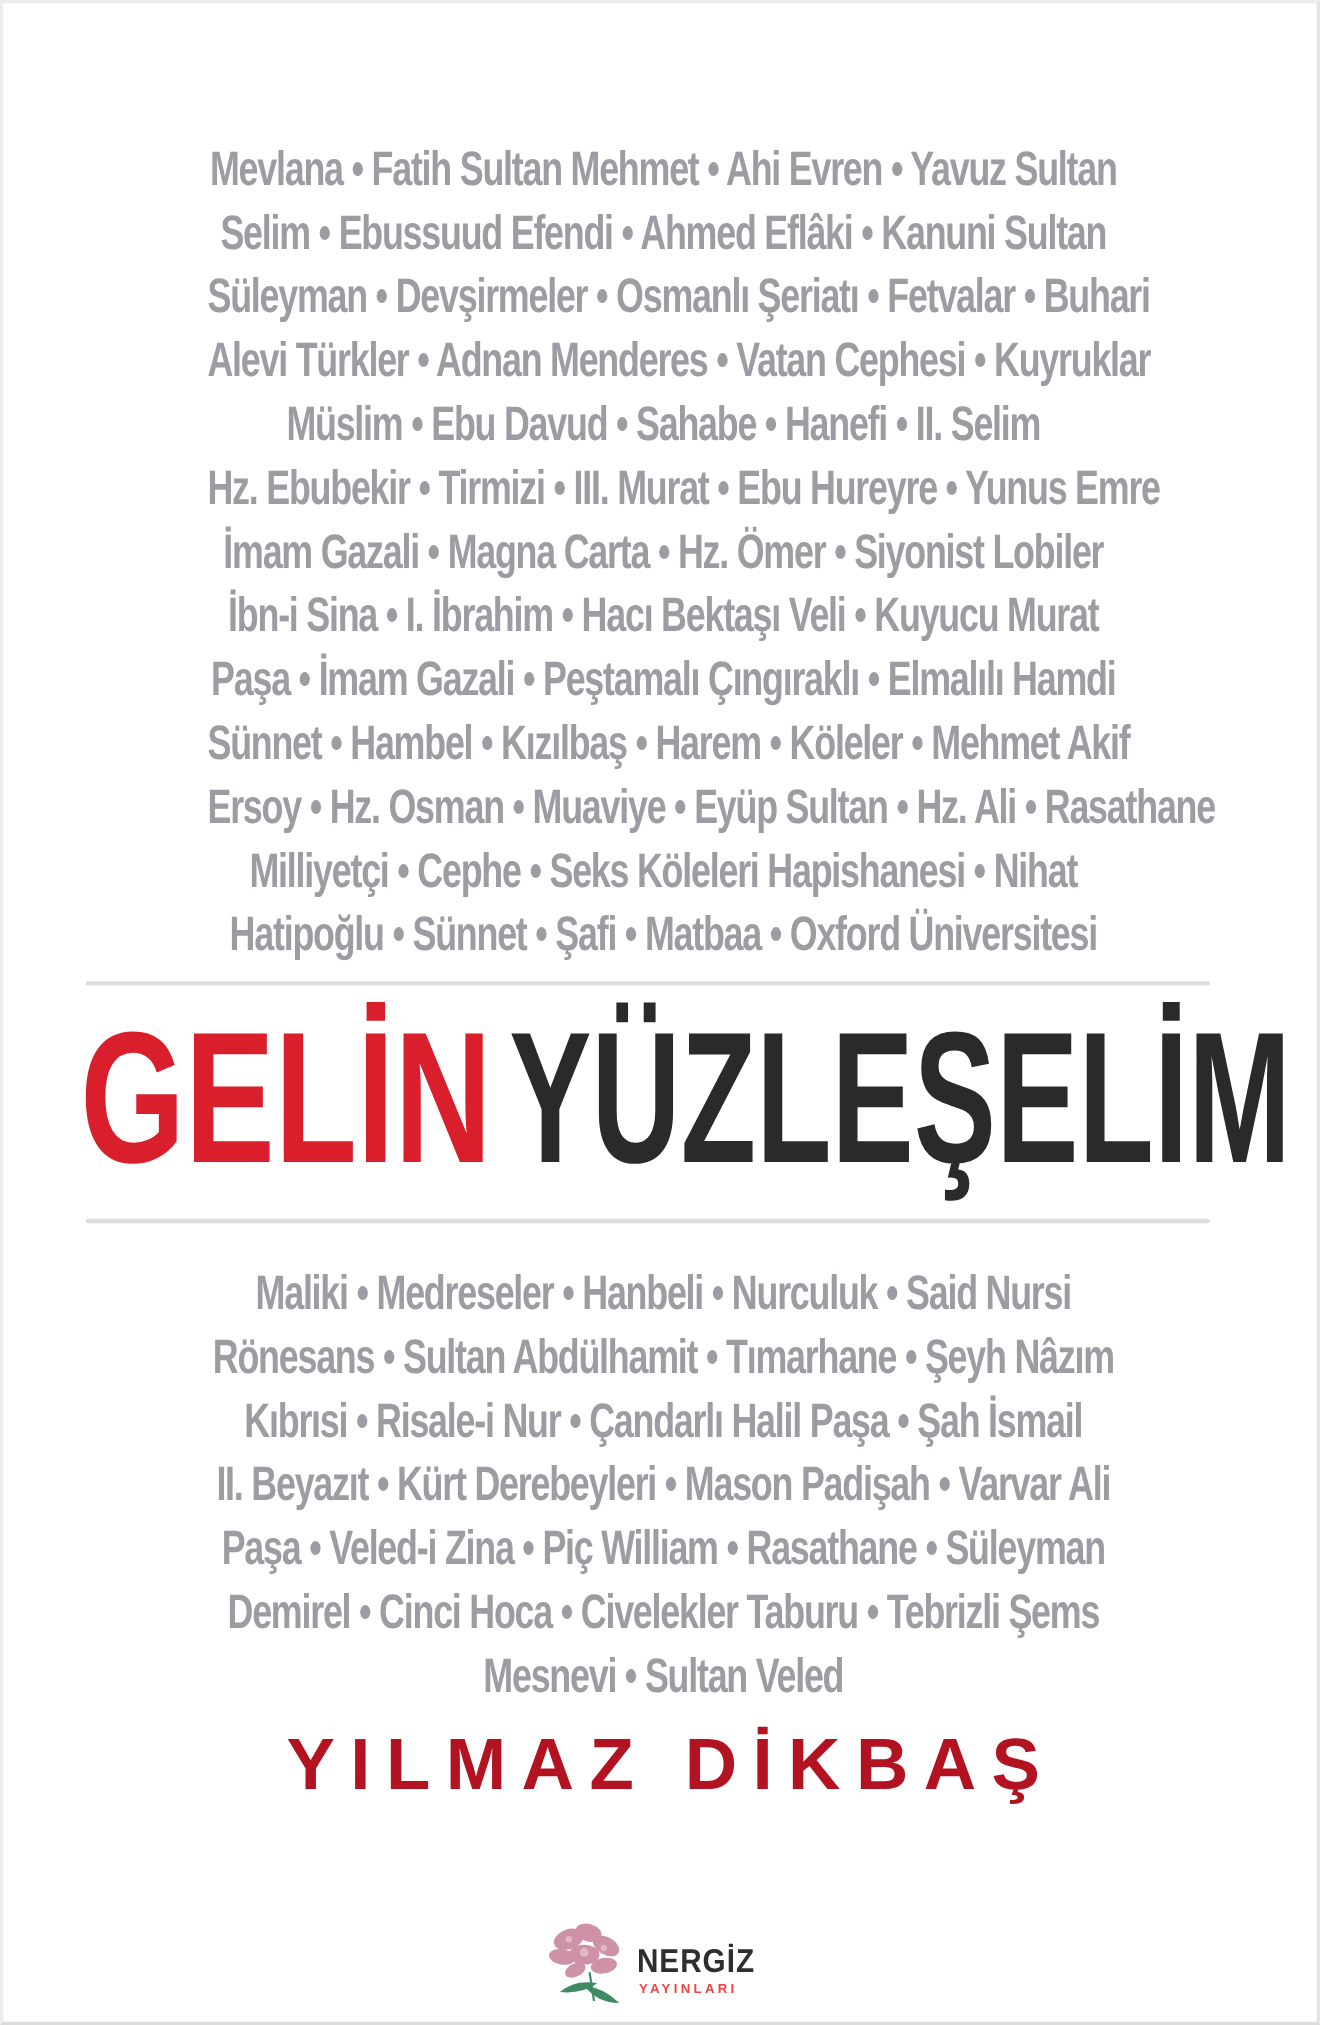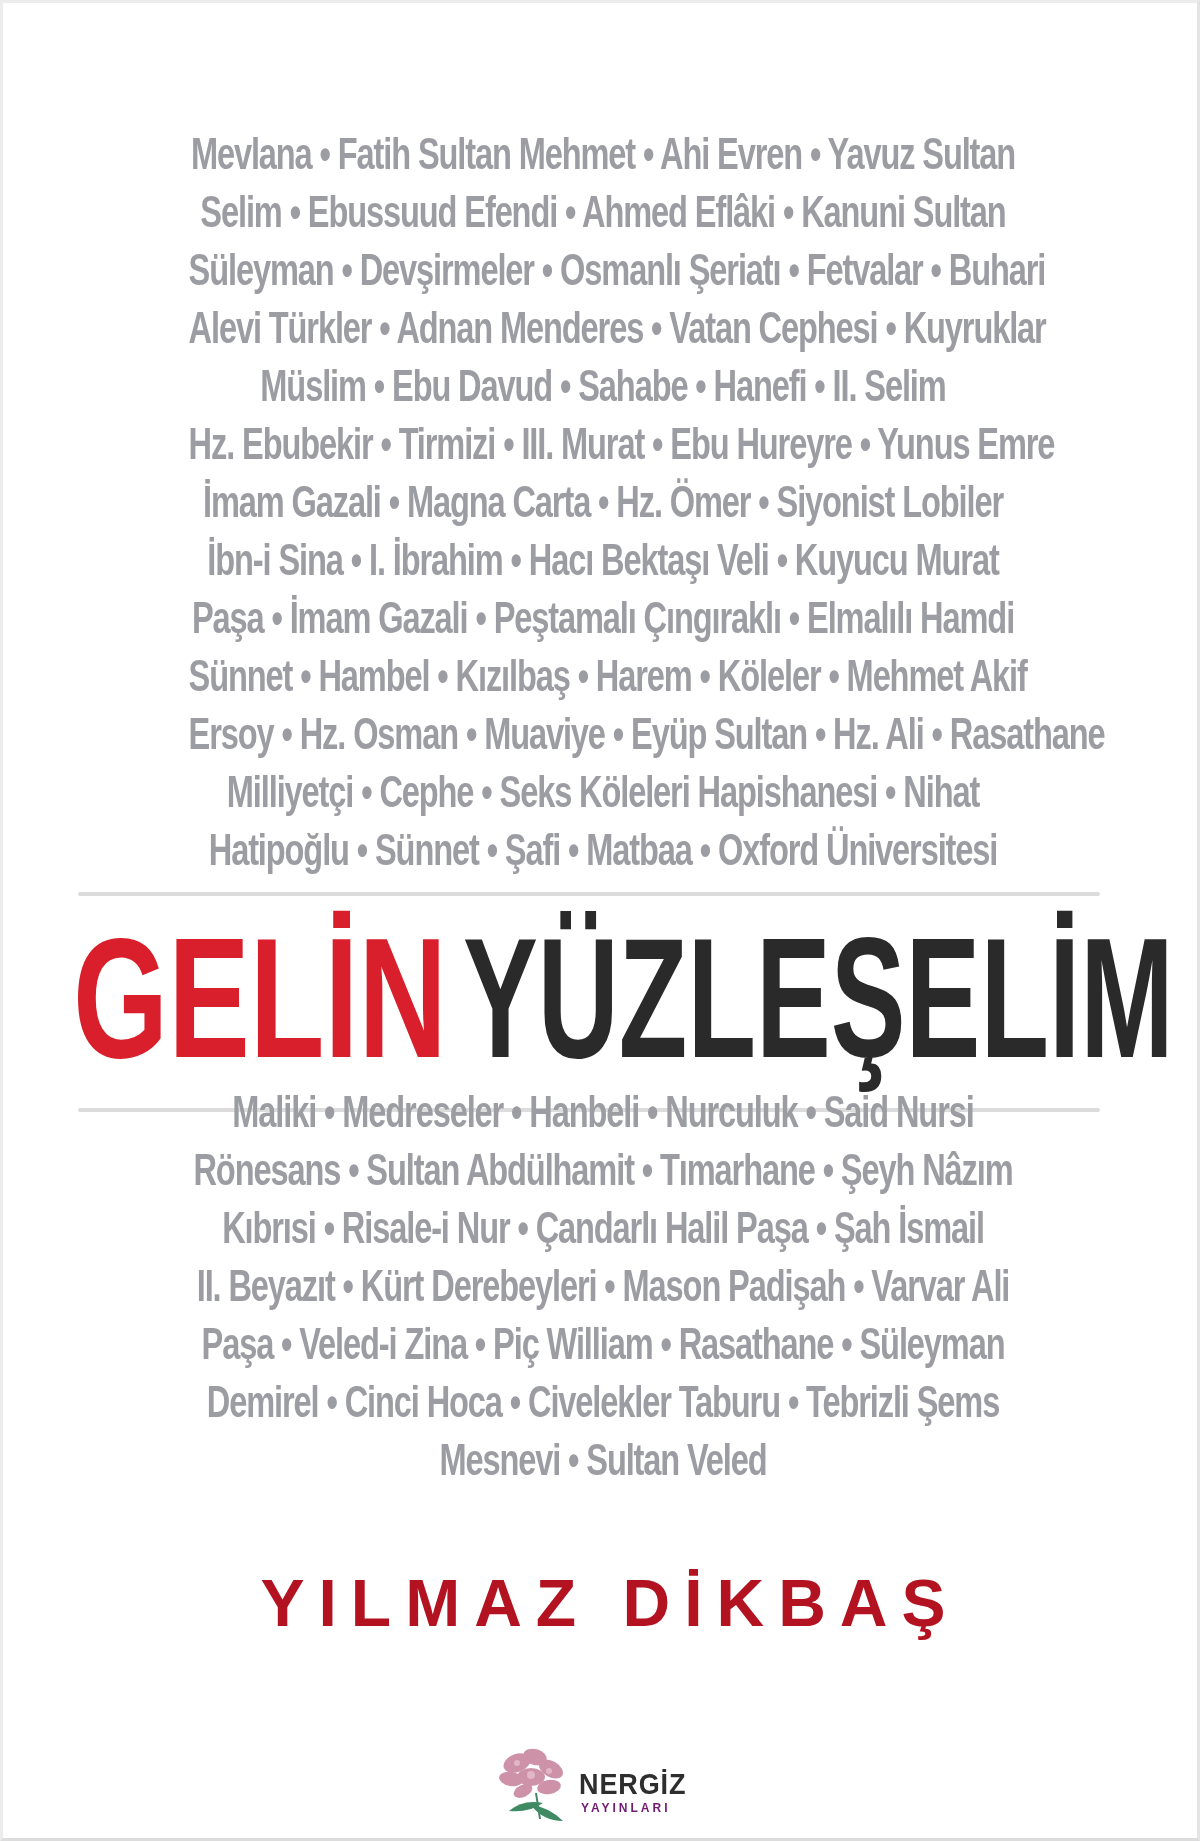--- a/index.html
+++ b/index.html
@@ -23,21 +23,21 @@
       font-size: 44px;
       line-height: 58px;
       letter-spacing: -1.5px;
     }
     .tags .line {
       display: block; white-space: nowrap;
       transform: scaleX(0.74); transform-origin: center;
       filter: blur(0.6px);
     }
     .tags-top { top: 122px; }
-    .tags-bottom { top: 1080px; }
+    .tags-bottom { top: 1144px; }
 
     .divider {
       position: absolute; left: 75px; width: 1022px; height: 4px;
       background: #dcdcdc; border-radius: 2px;
       filter: blur(0.5px);
     }
     .divider-top { top: 889px; }
     .divider-bottom { top: 1105px; }
 
     .title {
@@ -74,21 +74,21 @@
     }
     .publisher .pub-name {
       position: absolute; left: 88px; top: 28px;
       color: #2e2e2e; font-weight: bold;
       font-family: "Liberation Sans", sans-serif;
       font-size: 30px; line-height: 30px; letter-spacing: 1px;
       transform: scaleX(0.9); transform-origin: left center;
     }
     .publisher .pub-sub {
       position: absolute; left: 90px; top: 60px;
-      color: #701a75; font-weight: bold;
+      color: #ef4444; font-weight: bold;
       font-family: "Liberation Sans", sans-serif;
       font-size: 12px; line-height: 14px; letter-spacing: 3px;
     }
   </style>
 </head>
 <body>
 
 <div class="cover">
 
   <div class="tags tags-top">

